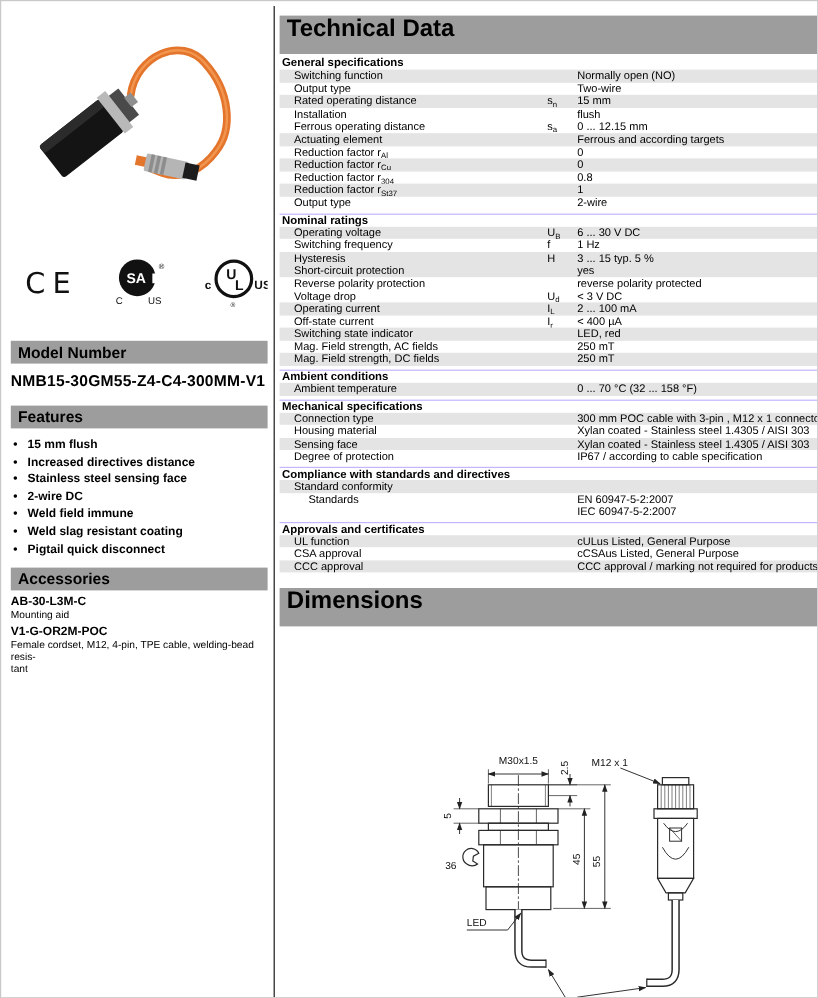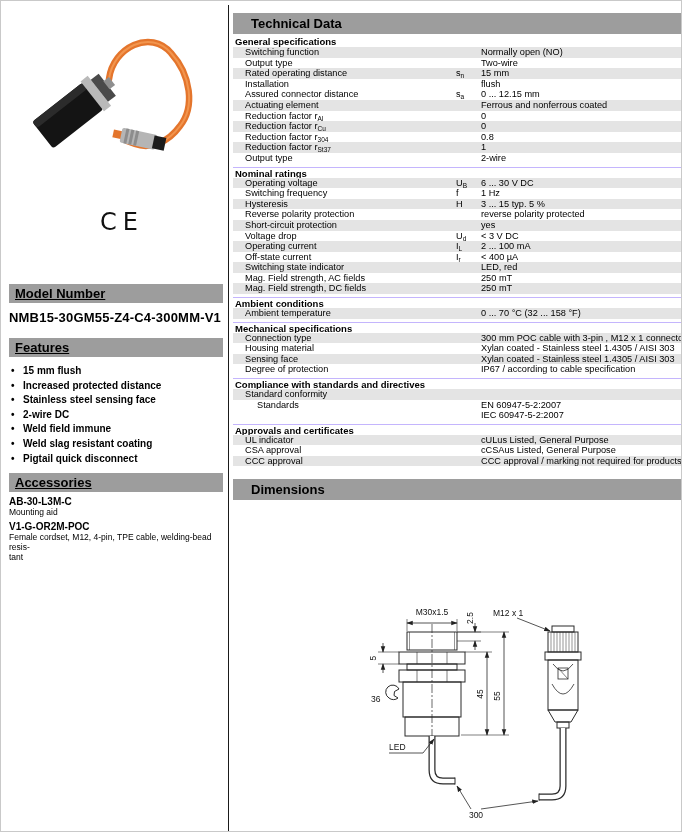--- a/index.html
+++ b/index.html
@@ -9,40 +9,40 @@
   *{box-sizing:border-box;}
   html,body{margin:0;padding:0;background:#fff;}
   .page{position:relative;width:682px;height:832px;background:#fff;
         border:1px solid #c9c9c9;overflow:hidden;color:var(--ink);
         font-family:"Liberation Sans",sans-serif;}
   .vdivider{position:absolute;left:227px;top:4px;bottom:0;width:1px;background:var(--divider);}
 
   
   .left{position:absolute;left:8px;top:0;width:214px;}
   .bar{background:var(--bar-gray);height:19px;font-size:13px;font-weight:bold;
-       padding:2px 0 0 6px;line-height:15px;text-decoration:underline;}
+       padding:2px 0 0 6px;line-height:15px;}
   .photo{margin-top:12px;display:block;}
-  .marks{display:flex;align-items:center;gap:26px;margin:10px 0 0 12px;height:56px;flex-direction:column;}
+  .marks{display:flex;align-items:center;gap:26px;margin:10px 0 0 12px;height:56px;}
   .ce-text{font-family:"DejaVu Sans",sans-serif;font-size:24px;letter-spacing:6px;
            font-weight:400;color:#111;}
   .model-bar{margin-top:20px;}
   .model-val{margin-top:7px;font-size:13px;font-weight:bold;letter-spacing:.2px;}
   .features-bar{margin-top:13px;}
   .features{list-style:none;margin:7px 0 0 0;padding:0;}
   .features li{display:flex;font-size:10px;font-weight:bold;line-height:14.6px;}
   .features .blt{width:14px;padding-left:2px;}
   .acc-bar{margin-top:7px;}
   .acc-item{margin-top:4px;}
   .acc-code{font-size:10px;font-weight:bold;line-height:11px;}
   .acc-desc{font-size:8.5px;line-height:10px;}
 
   
   .right{position:absolute;left:232px;top:0;width:448px;}
-  .tbar{background:var(--bar-gray);height:21px;font-size:13px;font-weight:bold;
-        padding:2px 0 0 18px;line-height:18px;}
+  .tbar{background:var(--bar-gray);height:32px;font-size:20px;font-weight:bold;
+        padding:2px 0 0 6px;line-height:18px;}
   .tbar.first{margin-top:12px;}
   .tbar.dims{margin-top:13px;}
   .sec-header{font-size:9.5px;font-weight:bold;height:11px;line-height:11px;
               padding-left:2px;border-top:1px solid #c4b5fd;margin-top:3px;}
   .sec-header.first{border-top:none;margin-top:2px;}
   .row{position:relative;height:10.6px;line-height:10.7px;font-size:9.2px;white-space:nowrap;padding-left:20px;}
   .row.tall{height:21px;}
   .row.shade{background:var(--row-shade);}
   .row .lab{position:absolute;left:12px;top:0;}
   .row.ind2 .lab{left:24px;text-align:right;}
@@ -106,21 +106,21 @@
     <div class="model-val">NMB15-30GM55-Z4-C4-300MM-V1</div>
 
     <div class="bar features-bar">Features</div>
     <ul class="features">
         <li>
           <span class="blt">•</span>
           <span>15 mm flush</span>
         </li>
         <li>
           <span class="blt">•</span>
-          <span>Increased protected distance</span>
+          <span>Increased directives distance</span>
         </li>
         <li>
           <span class="blt">•</span>
           <span>Stainless steel sensing face</span>
         </li>
         <li>
           <span class="blt">•</span>
           <span>2-wire DC</span>
         </li>
         <li>
@@ -167,27 +167,27 @@
         <div class="row shade">
           <span class="lab"><span>Rated operating distance</span></span>
           <span class="sym"><span>s</span><sub>n</sub></span>
           <span class="val"><span>15 mm</span></span>
         </div>
         <div class="row">
           <span class="lab"><span>Installation</span></span>
           <span class="val"><span>flush</span></span>
         </div>
         <div class="row">
-          <span class="lab"><span>Assured connector distance</span></span>
+          <span class="lab"><span>Ferrous operating distance</span></span>
           <span class="sym"><span>s</span><sub>a</sub></span>
           <span class="val"><span>0 ... 12.15 mm</span></span>
         </div>
         <div class="row shade">
           <span class="lab"><span>Actuating element</span></span>
-          <span class="val"><span>Ferrous and nonferrous coated</span></span>
+          <span class="val"><span>Ferrous and according targets</span></span>
         </div>
         <div class="row">
           <span class="lab"><span>Reduction factor r</span><sub>Al</sub></span>
           <span class="val"><span>0</span></span>
         </div>
         <div class="row shade">
           <span class="lab"><span>Reduction factor r</span><sub>Cu</sub></span>
           <span class="val"><span>0</span></span>
         </div>
         <div class="row">
@@ -211,27 +211,27 @@
         <div class="row">
           <span class="lab"><span>Switching frequency</span></span>
           <span class="sym"><span>f</span></span>
           <span class="val"><span>1 Hz</span></span>
         </div>
         <div class="row shade">
           <span class="lab"><span>Hysteresis</span></span>
           <span class="sym"><span>H</span></span>
           <span class="val"><span>3 ... 15  typ. 5  %</span></span>
         </div>
+        <div class="row shade">
+          <span class="lab"><span>Short-circuit protection</span></span>
+          <span class="val"><span>yes</span></span>
+        </div>
         <div class="row">
           <span class="lab"><span>Reverse polarity protection</span></span>
           <span class="val"><span>reverse polarity protected</span></span>
-        </div>
-        <div class="row shade">
-          <span class="lab"><span>Short-circuit protection</span></span>
-          <span class="val"><span>yes</span></span>
         </div>
         <div class="row">
           <span class="lab"><span>Voltage drop</span></span>
           <span class="sym"><span>U</span><sub>d</sub></span>
           <span class="val"><span>&lt; 3 V DC</span></span>
         </div>
         <div class="row shade">
           <span class="lab"><span>Operating current</span></span>
           <span class="sym"><span>I</span><sub>L</sub></span>
           <span class="val"><span>2 ... 100 mA</span></span>
@@ -279,21 +279,21 @@
         <div class="row shade">
           <span class="lab"><span>Standard conformity</span></span>
           <span class="val"><span></span></span>
         </div>
         <div class="row ind2 tall">
           <span class="lab"><span>Standards</span></span>
           <span class="val"><span>EN 60947-5-2:2007</span><span class="v2">IEC 60947-5-2:2007</span></span>
         </div>
         <div class="sec-header">Approvals and certificates</div>
         <div class="row shade">
-          <span class="lab"><span>UL indicator</span></span>
+          <span class="lab"><span>UL function</span></span>
           <span class="val"><span>cULus Listed, General Purpose</span></span>
         </div>
         <div class="row">
           <span class="lab"><span>CSA approval</span></span>
           <span class="val"><span>cCSAus Listed, General Purpose</span></span>
         </div>
         <div class="row shade">
           <span class="lab"><span>CCC approval</span></span>
           <span class="val"><span>CCC approval / marking not required for products rated ≤36 V</span></span>
         </div>

